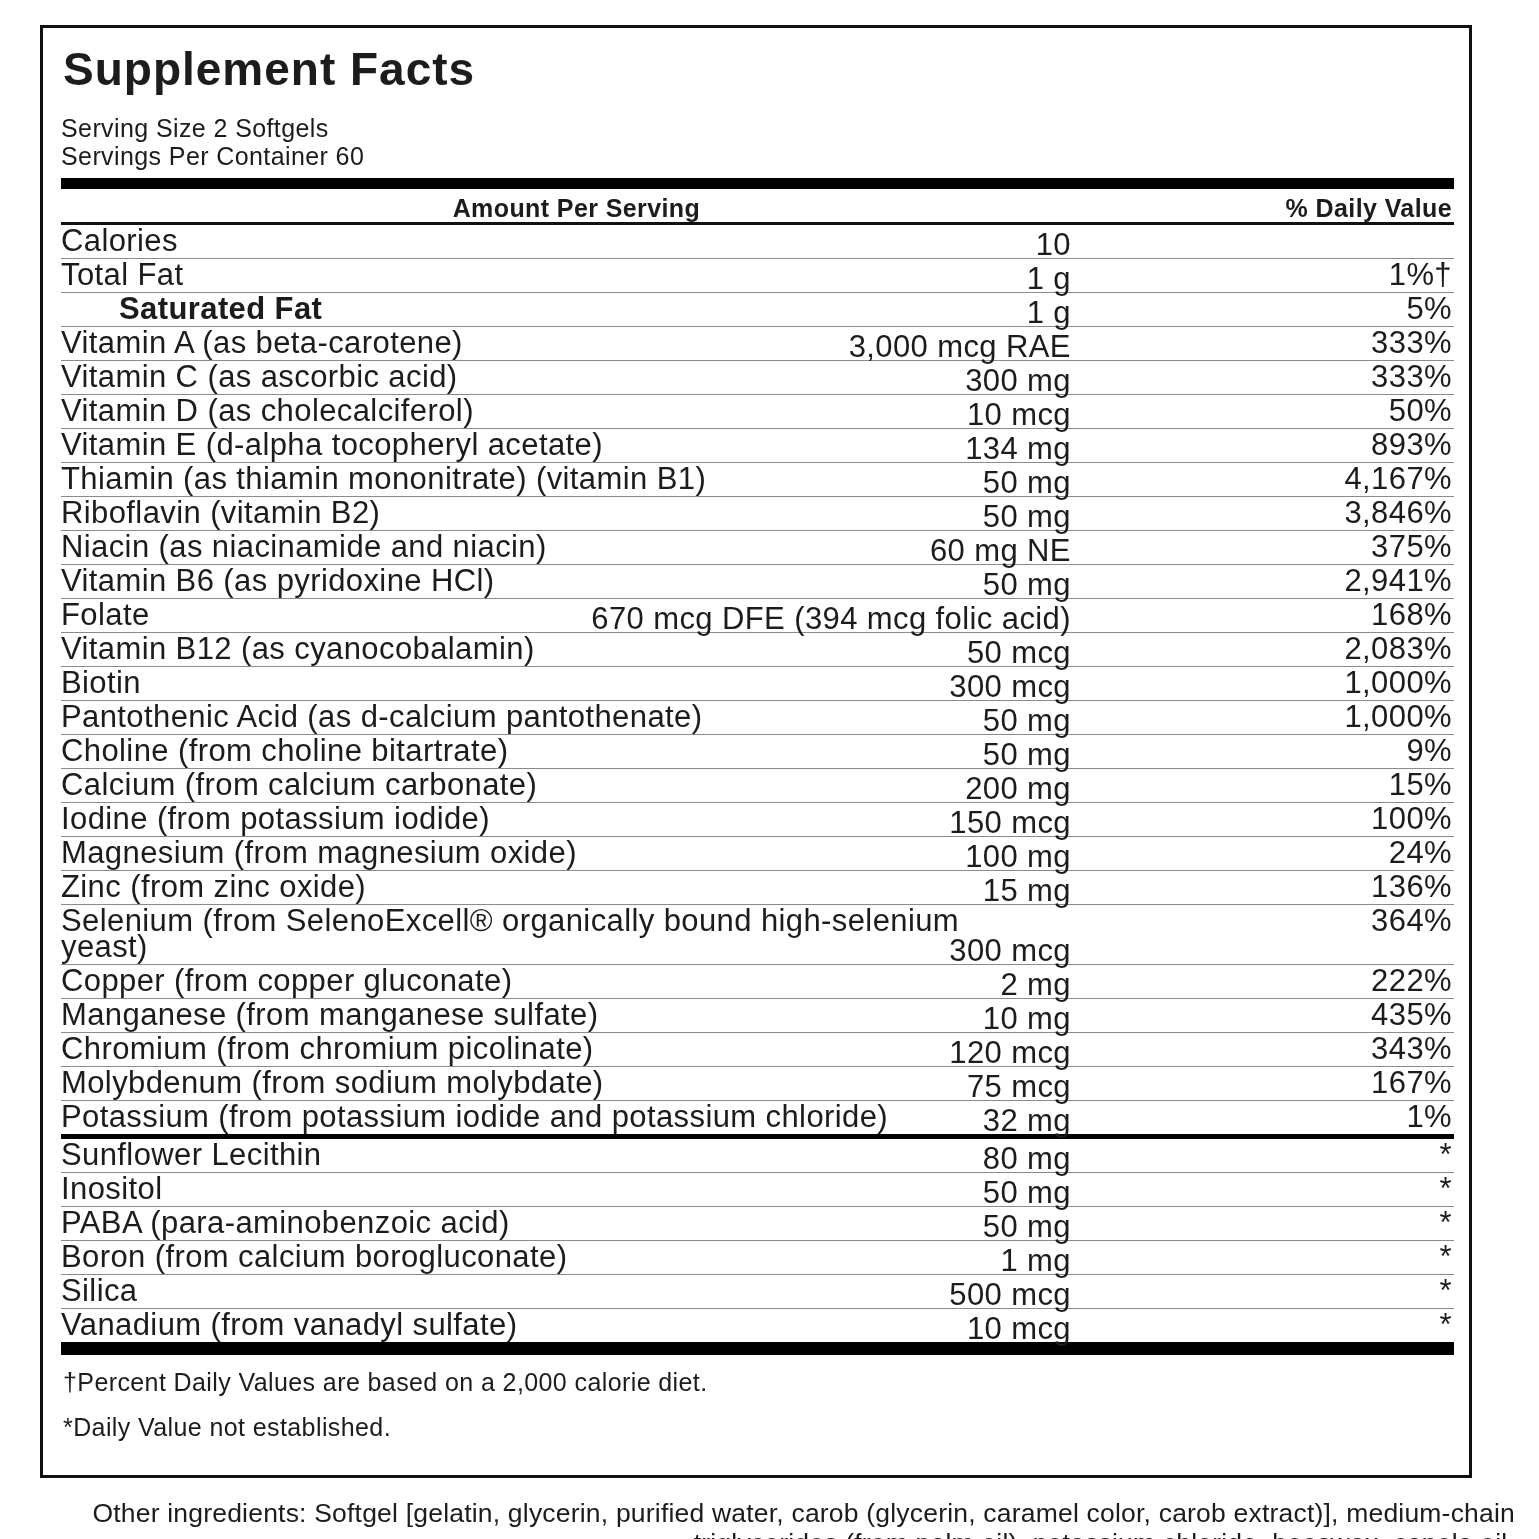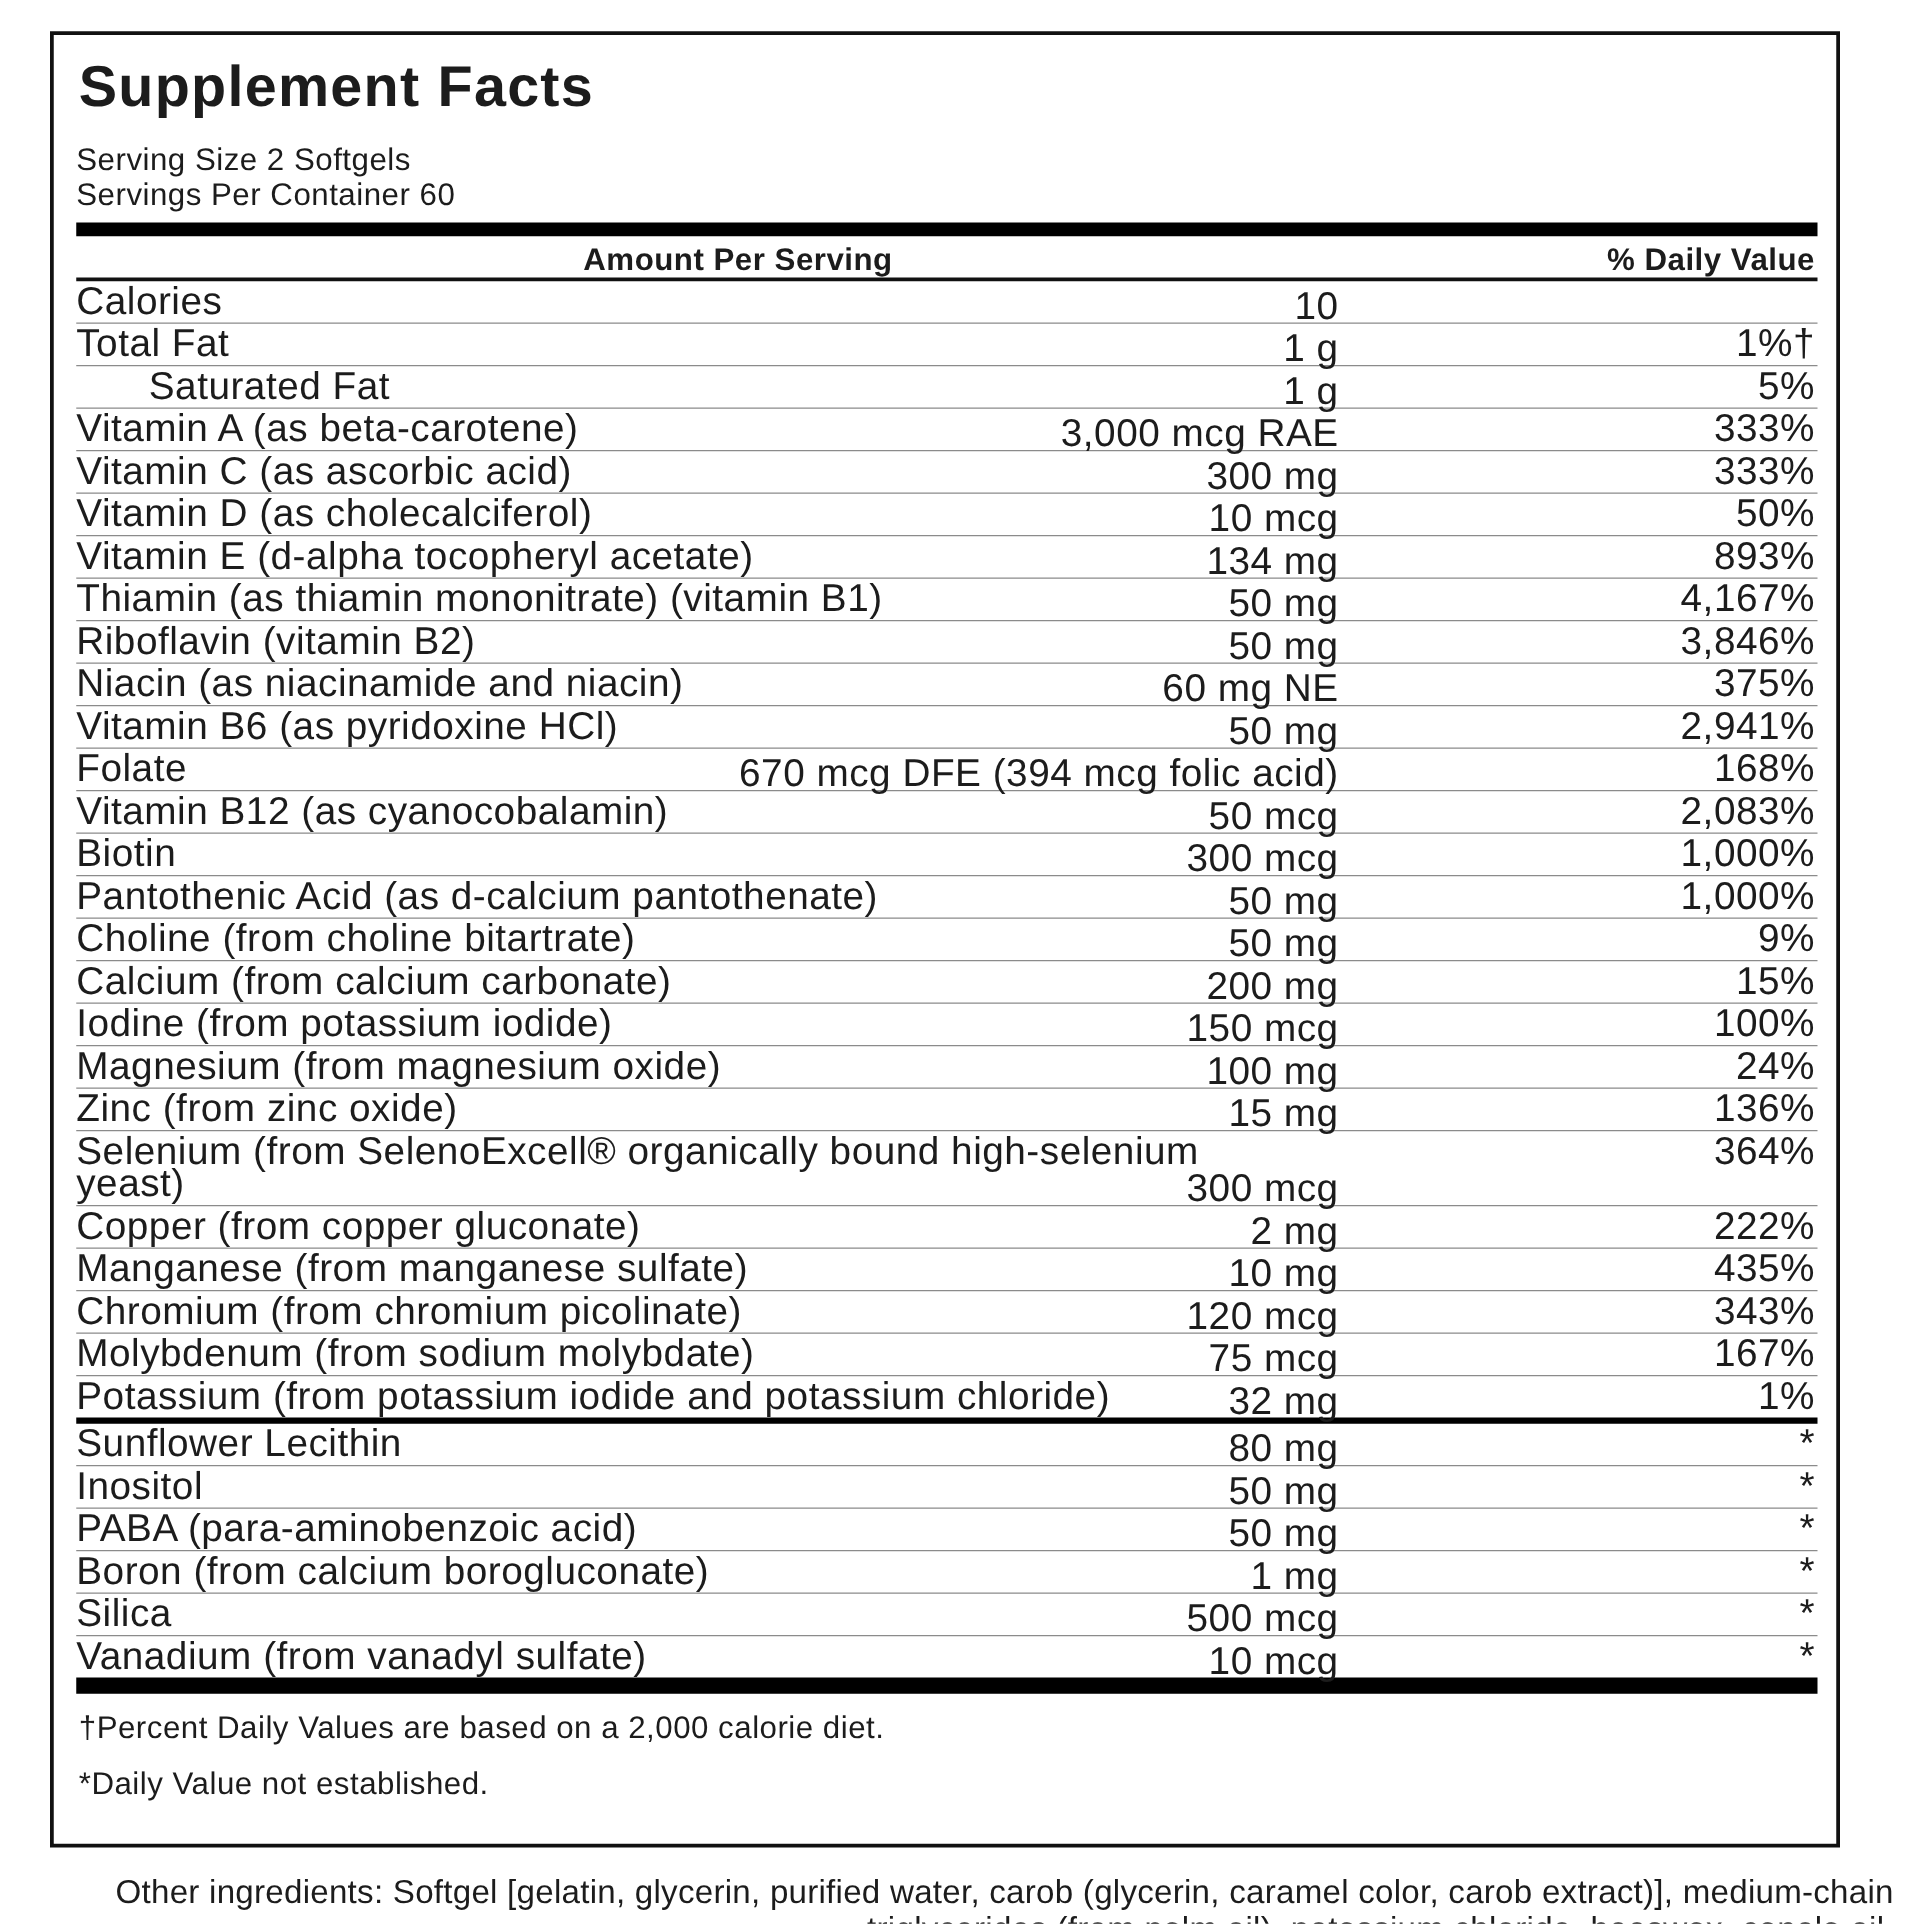--- a/index.html
+++ b/index.html
@@ -40,40 +40,39 @@
     border-bottom: 3px solid #111;
     font-weight: bold;
     font-size: 25px;
     letter-spacing: .4px;
   }
   .thead .amount-head {
     position: absolute;
     left: 37%; top: 5px;
     transform: translateX(-50%);
     white-space: nowrap;
-    margin-left: 14px;
   }
   .thead .dv-head {
     position: absolute;
     right: 2px; top: 5px;
     white-space: nowrap;
   }
 
   .row {
     position: relative;
     border-bottom: 1.5px solid #8b8b8b;
     padding: 3px 0 4px;
     min-height: 30px;
     font-size: 31px;
     line-height: 26px;
     letter-spacing: .4px;
   }
   .row:last-child { border-bottom: none; }
   .cell-name { display: inline-block; max-width: 69%; }
-  .cell-name.indent { padding-left: 58px; }
+  .cell-name.indent { padding-left: 58px; font-weight: bold; }
   .cell-amount {
     position: absolute;
     right: 27.5%; bottom: 0;
     white-space: nowrap;
   }
   .cell-dv {
     position: absolute;
     right: 2px; top: 3px;
     white-space: nowrap;
   }

